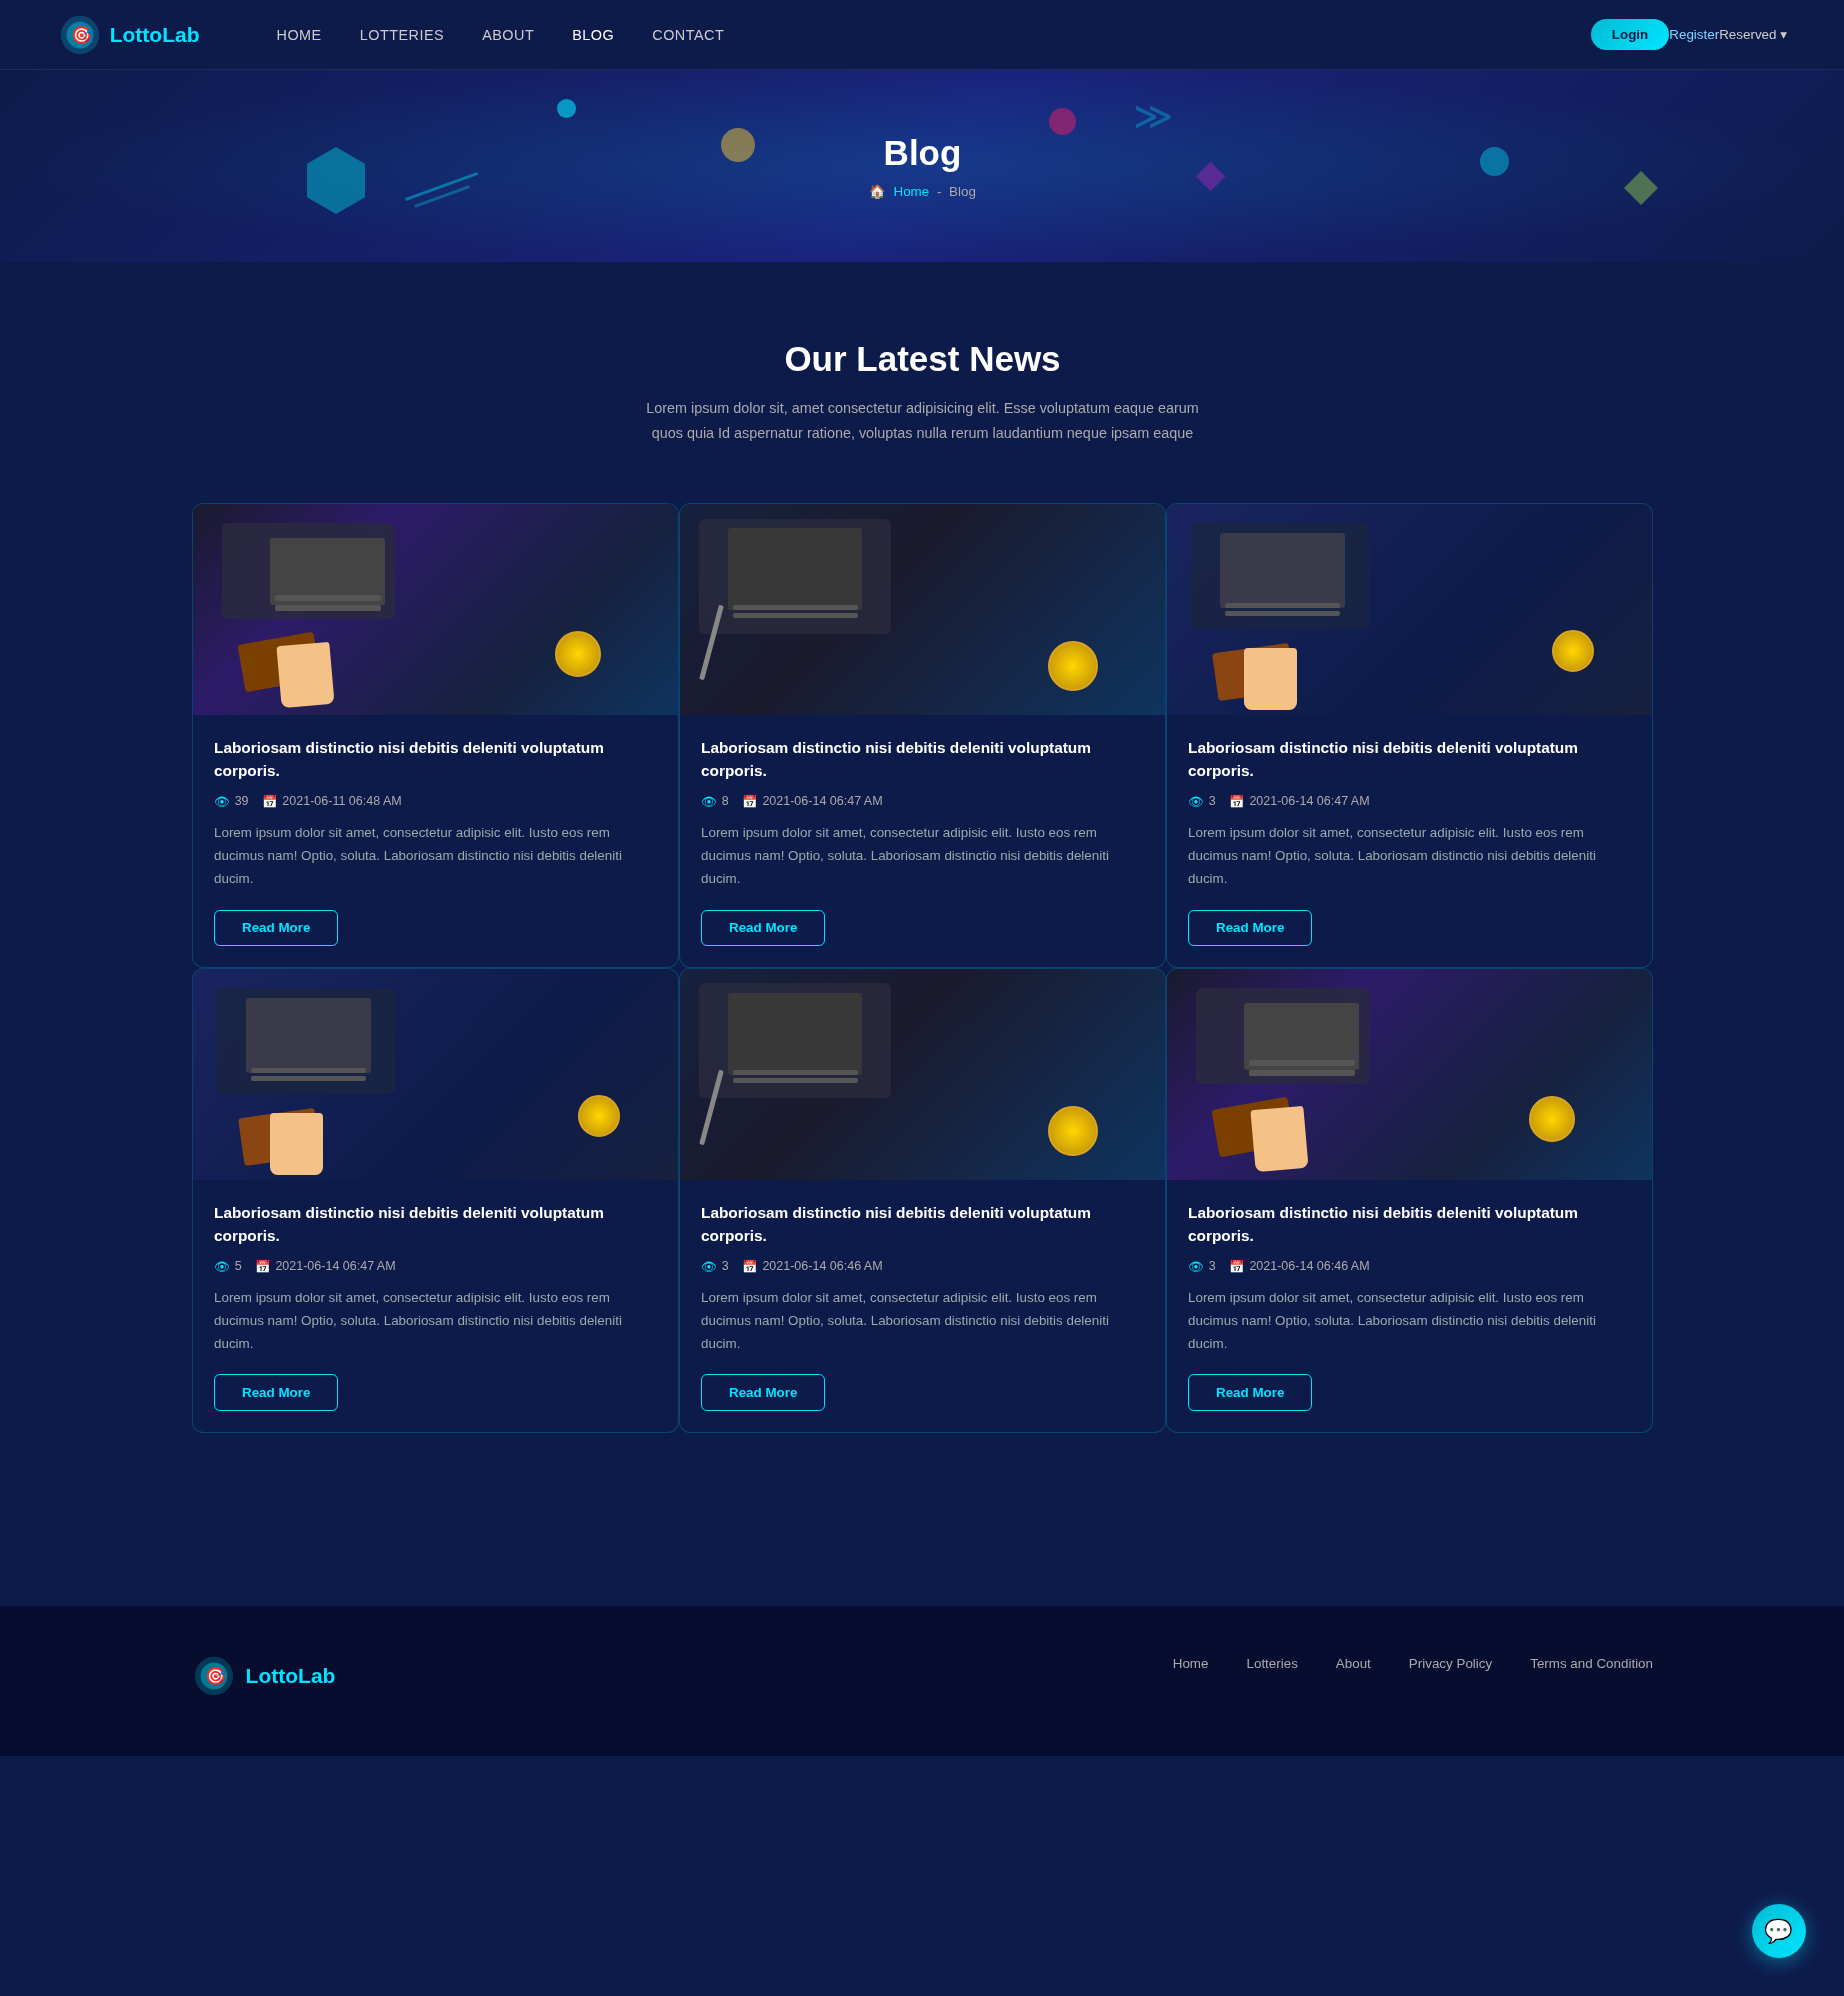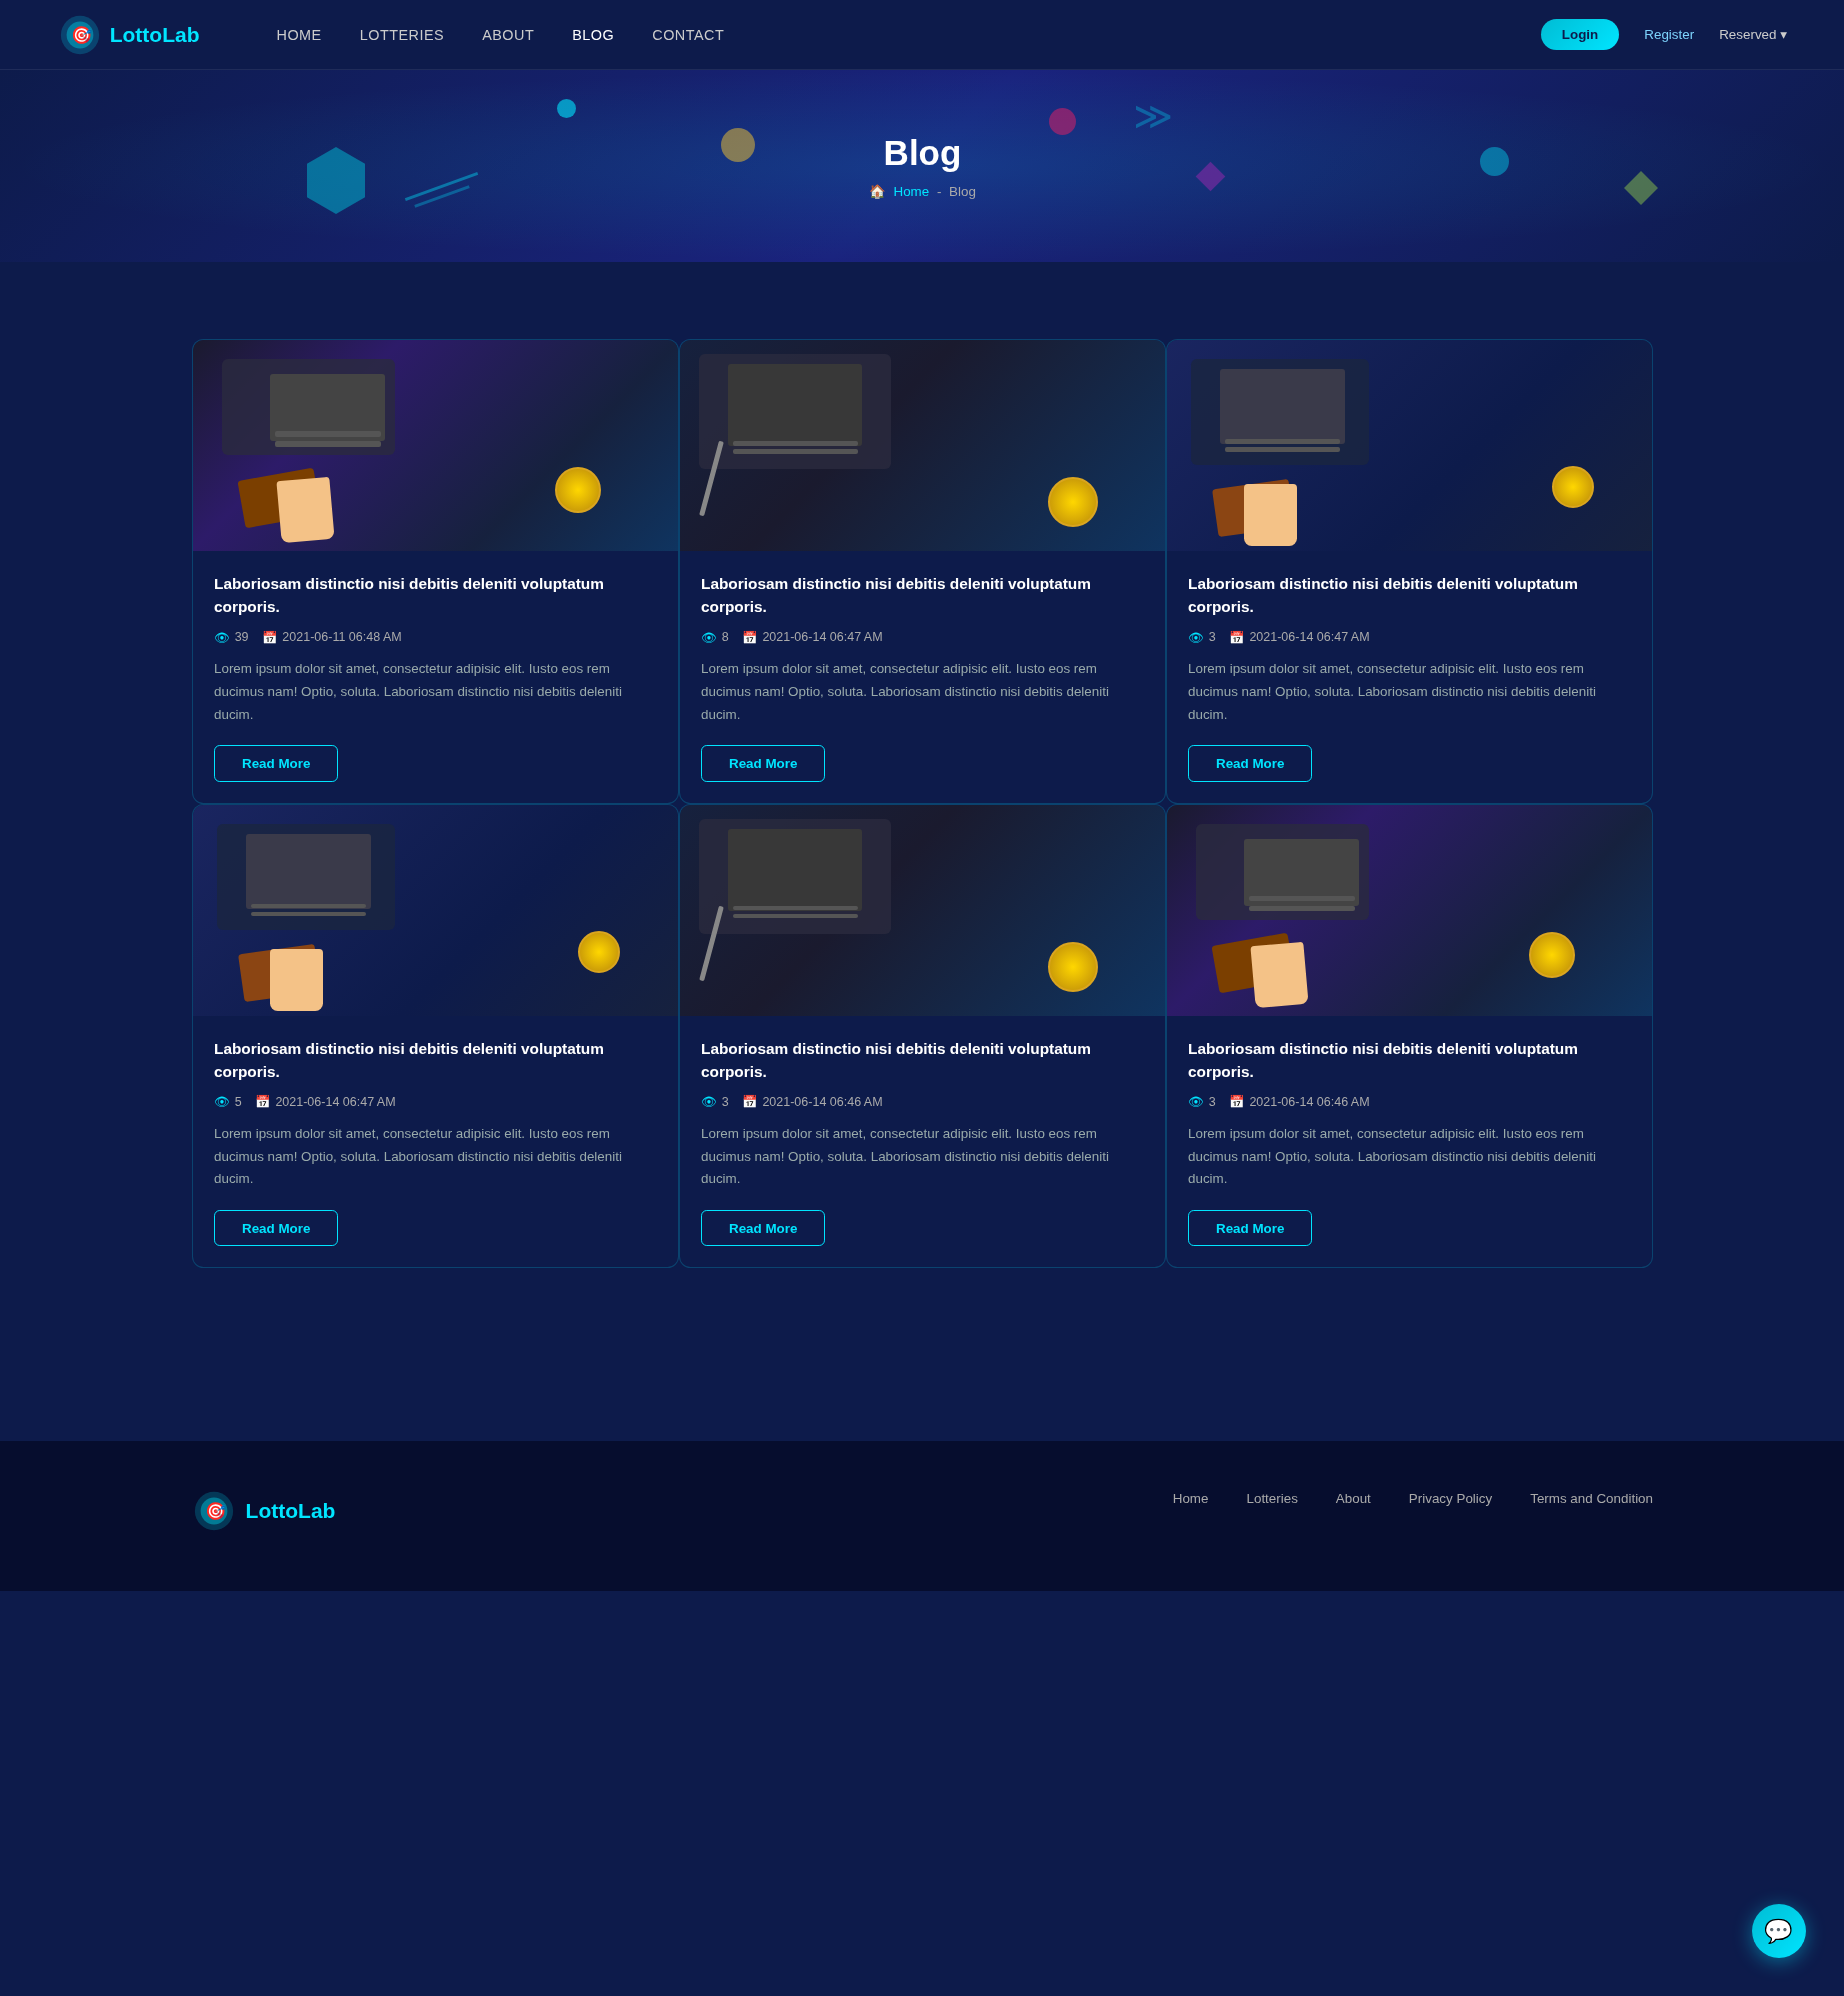--- a/index.html
+++ b/index.html
@@ -48,21 +48,21 @@
       color: #ccc;
       text-decoration: none;
       font-size: 14.4px;
       font-weight: 500;
       letter-spacing: 0.5px;
       text-transform: uppercase;
     }
     .nav-right {
       display: flex;
       align-items: center;
-      gap: 25px;
+      gap: 0;
     }
     .btn-login {
       background: linear-gradient(135deg, #00bcd4, #00e5ff);
       color: #0d1b4b;
       border: none;
       padding: 7.7px 21px;
       border-radius: 19px;
       font-size: 13.4px;
       font-weight: 700;
       cursor: pointer;
@@ -355,20 +355,24 @@
   <h1 class="hero-title">Blog</h1>
   <div class="breadcrumb">
     <span>🏠</span>
     <a href="#">Home</a>
     <span class="sep">-</span>
     <span>Blog</span>
   </div>
 </div>
 
 <div class="main-content">
+  <div class="section-header">
+    <h2 class="section-title">Our Latest News</h2>
+    <p class="section-subtitle">Lorem ipsum dolor sit, amet consectetur adipisicing elit. Esse voluptatum eaque earum quos quia Id aspernatur ratione, voluptas nulla rerum laudantium neque ipsam eaque</p>
+  </div>
 
   <div class="blog-grid">
 
     <div class="blog-card">
       <div class="blog-card-img-placeholder img-crypto-1">
         <div style="position:absolute;top:19px;left:29px;width:173px;height:96px;background:#2a2a3e;border-radius:5.8px;opacity:0.8;"></div>
         <div style="position:absolute;top:34px;left:77px;width:115px;height:67px;background:#444;border-radius:2.9px;"></div>
 
         <div style="position:absolute;top:91px;left:82px;width:106px;height:5.8px;background:#555;border-radius:1.9px;"></div>
         <div style="position:absolute;top:101px;left:82px;width:106px;height:5.8px;background:#555;border-radius:1.9px;"></div>

